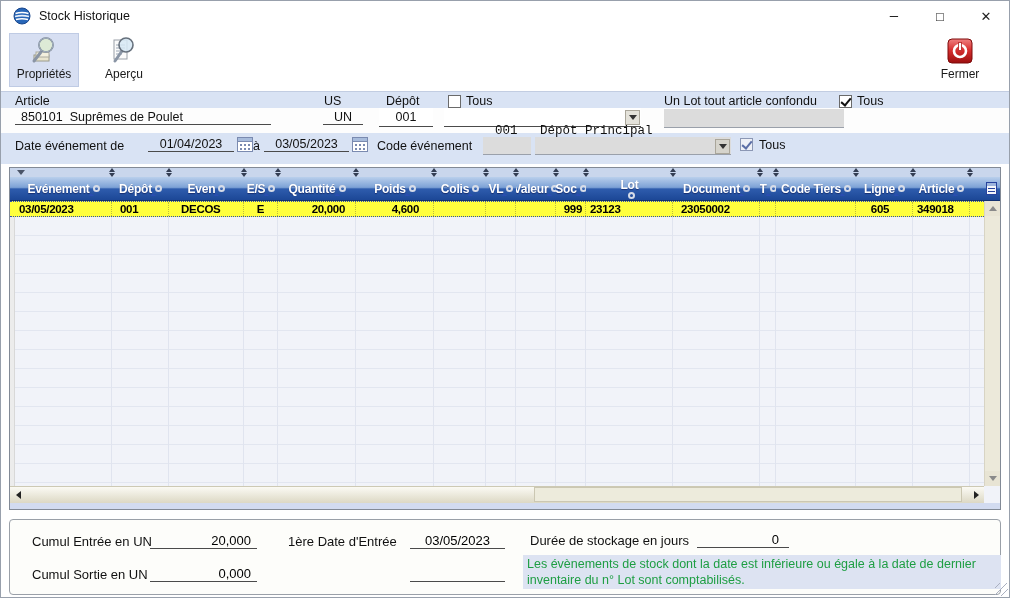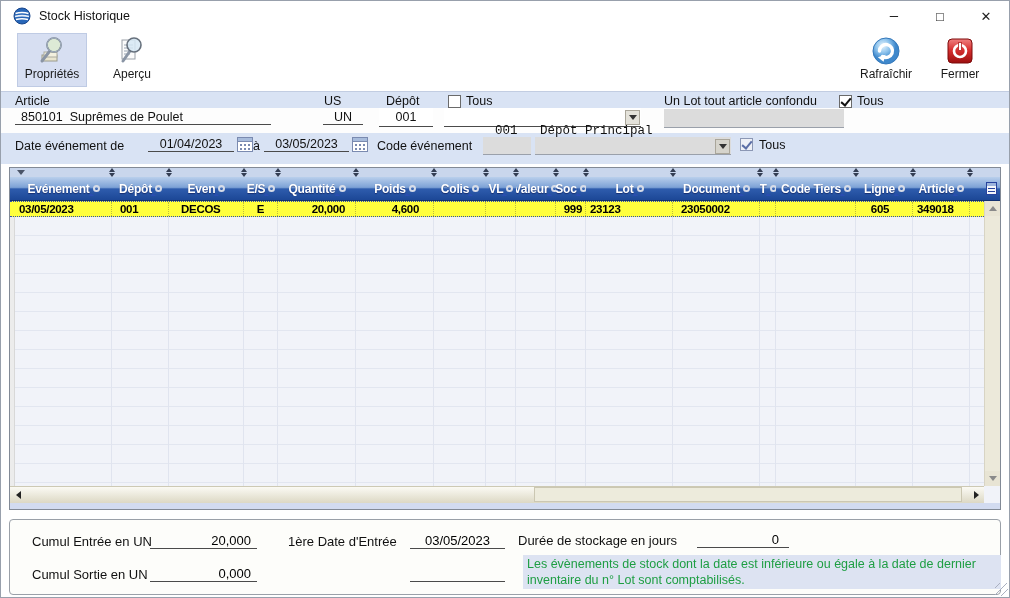--- a/index.html
+++ b/index.html
@@ -11,21 +11,21 @@
   
   .titlebar { height:30px; display:flex; align-items:center; padding-left:12px; background:#fff; }
   .app-icon { width:18px; height:18px; margin-right:8px; flex:0 0 auto; }
   .title-text { font-size:12.5px; color:#111; }
   .win-controls { margin-left:auto; display:flex; height:30px; }
   .win-btn { width:46px; height:30px; display:flex; align-items:center; justify-content:center;
              font-size:13px; color:#222; }
   .win-btn.min { font-size:15px; padding-bottom:4px; }
 
   
-  .toolbar { height:60px; display:flex; align-items:flex-start; padding:2px 10px 0 16px; background:#fff; }
+  .toolbar { height:60px; display:flex; align-items:flex-start; padding:2px 10px 0 8px; background:#fff; }
   .tb-btn { width:70px; height:54px; display:flex; flex-direction:column; align-items:center;
             justify-content:flex-start; padding-top:2px; margin-right:10px; border:1px solid transparent; }
   .tb-btn .lbl { font-size:12px; color:#1a1a1a; margin-top:1px; white-space:nowrap; }
   .tb-btn.selected { background:#d7dff2; border-color:#bfcbe4; }
   .tb-spacer { flex:1; }
   .tb-btn.right { margin-right:4px; }
 
   
   .form-panel { position:relative; height:73px; border-top:1px solid #c2cde2;
      background:linear-gradient(#d9e3f4 0,#d9e3f4 16px,#fdfdfd 16px,#fdfdfd 41px,#d9e3f4 41px,#d9e3f4 100%); }
@@ -154,37 +154,20 @@
               <line x1="7" y1="15" x2="16" y2="15"></line>
               <line x1="7" y1="18" x2="13" y2="18"></line>
             </g>
           <line x1="13" y1="15" x2="6" y2="25" stroke="#8a95a5" stroke-width="3" stroke-linecap="round"></line>
           <circle cx="17" cy="9" r="7" fill="rgba(214,232,244,0.85)" stroke="#66707c" stroke-width="1.6"></circle>
         </svg>
       </span>
       <span class="lbl">Aperçu</span>
     </div>
     <div class="tb-spacer"></div>
-    <div class="tb-btn right">
-      <span>
-        <svg width="30" height="30" viewBox="0 0 30 30">
-          <defs>
-              <radialGradient id="rg" cx="38%" cy="30%">
-                <stop offset="0%" stop-color="#e8f5fd"></stop>
-                <stop offset="55%" stop-color="#8cc2ec"></stop>
-                <stop offset="100%" stop-color="#3e88cc"></stop>
-              </radialGradient>
-            </defs>
-          <circle cx="15" cy="15" r="13" fill="url(#rg)" stroke="#3478ba"></circle>
-          <path d="M8.5 15 a6.5 6.5 0 1 1 3 5.5" fill="none" stroke="#fff" stroke-width="3.4" stroke-linecap="round"></path>
-          <polygon points="7,20 15,20 11,26" fill="#fff" transform="rotate(-18 11 21)"></polygon>
-        </svg>
-      </span>
-      <span class="lbl">Rafraîchir</span>
-    </div>
     <div class="tb-btn right">
       <span>
         <svg width="30" height="30" viewBox="0 0 30 30">
           <defs>
               <linearGradient id="fg" x1="0" y1="0" x2="0" y2="1">
                 <stop offset="0%" stop-color="#ef8080"></stop>
                 <stop offset="45%" stop-color="#d83030"></stop>
                 <stop offset="100%" stop-color="#9c0e0e"></stop>
               </linearGradient>
             </defs>
@@ -346,21 +329,21 @@
           <span class="mag"></span>
         </div>
       <div class="hcell" style="width:40px;">
           <span>Valeur</span>
           <span class="mag"></span>
         </div>
       <div class="hcell" style="width:30px;">
           <span>Soc</span>
           <span class="mag"></span>
         </div>
-      <div class="hcell" style="width:87px;">
+      <div class="hcell" style="width:87px;flex-direction:column;">
           <span>Lot</span>
           <span class="mag"></span>
         </div>
       <div class="hcell" style="width:87px;">
           <span>Document</span>
           <span class="mag"></span>
         </div>
       <div class="hcell" style="width:16px;">
           <span>T</span>
           <span class="mag"></span>
@@ -448,19 +431,19 @@
     <span class="bp" style="left:22px; top:14px;">Cumul Entrée en UN</span>
     <span class="bp-val" style="left:140px; top:13px; width:107px; text-align:right; padding-right:6px;">20,000</span>
     <span class="bp" style="left:22px; top:47px;">Cumul Sortie en UN</span>
     <span class="bp-val" style="left:140px; top:46px; width:107px; text-align:right; padding-right:6px;">0,000</span>
 
     <span class="bp" style="left:278px; top:14px;">1ère Date d'Entrée</span>
     <span class="bp-val" style="left:400px; top:13px; width:95px; text-align:center;">03/05/2023</span>
     <span class="bp" style="left:284px; top:47px;margin-top:47px;">Dernière Date de Sortie</span>
     <span class="bp-val" style="left:400px; top:46px; width:95px; height:16px; text-align:center;"></span>
 
-    <span class="bp" style="left:508px; top:13px;text-align:center;">Durée de stockage en jours</span>
+    <span class="bp" style="left:520px; top:13px;text-align:center;">Durée de stockage en jours</span>
     <span class="bp-val" style="left:687px; top:12px; width:92px; text-align:right; padding-right:10px;">0</span>
     <span class="note">Les évènements de stock dont la date est inférieure ou égale à la date de dernier inventaire du n° Lot sont comptabilisés.</span>
   </div>
 
   <span class="resize-grip"></span>
 </div>
 
 </body></html>

